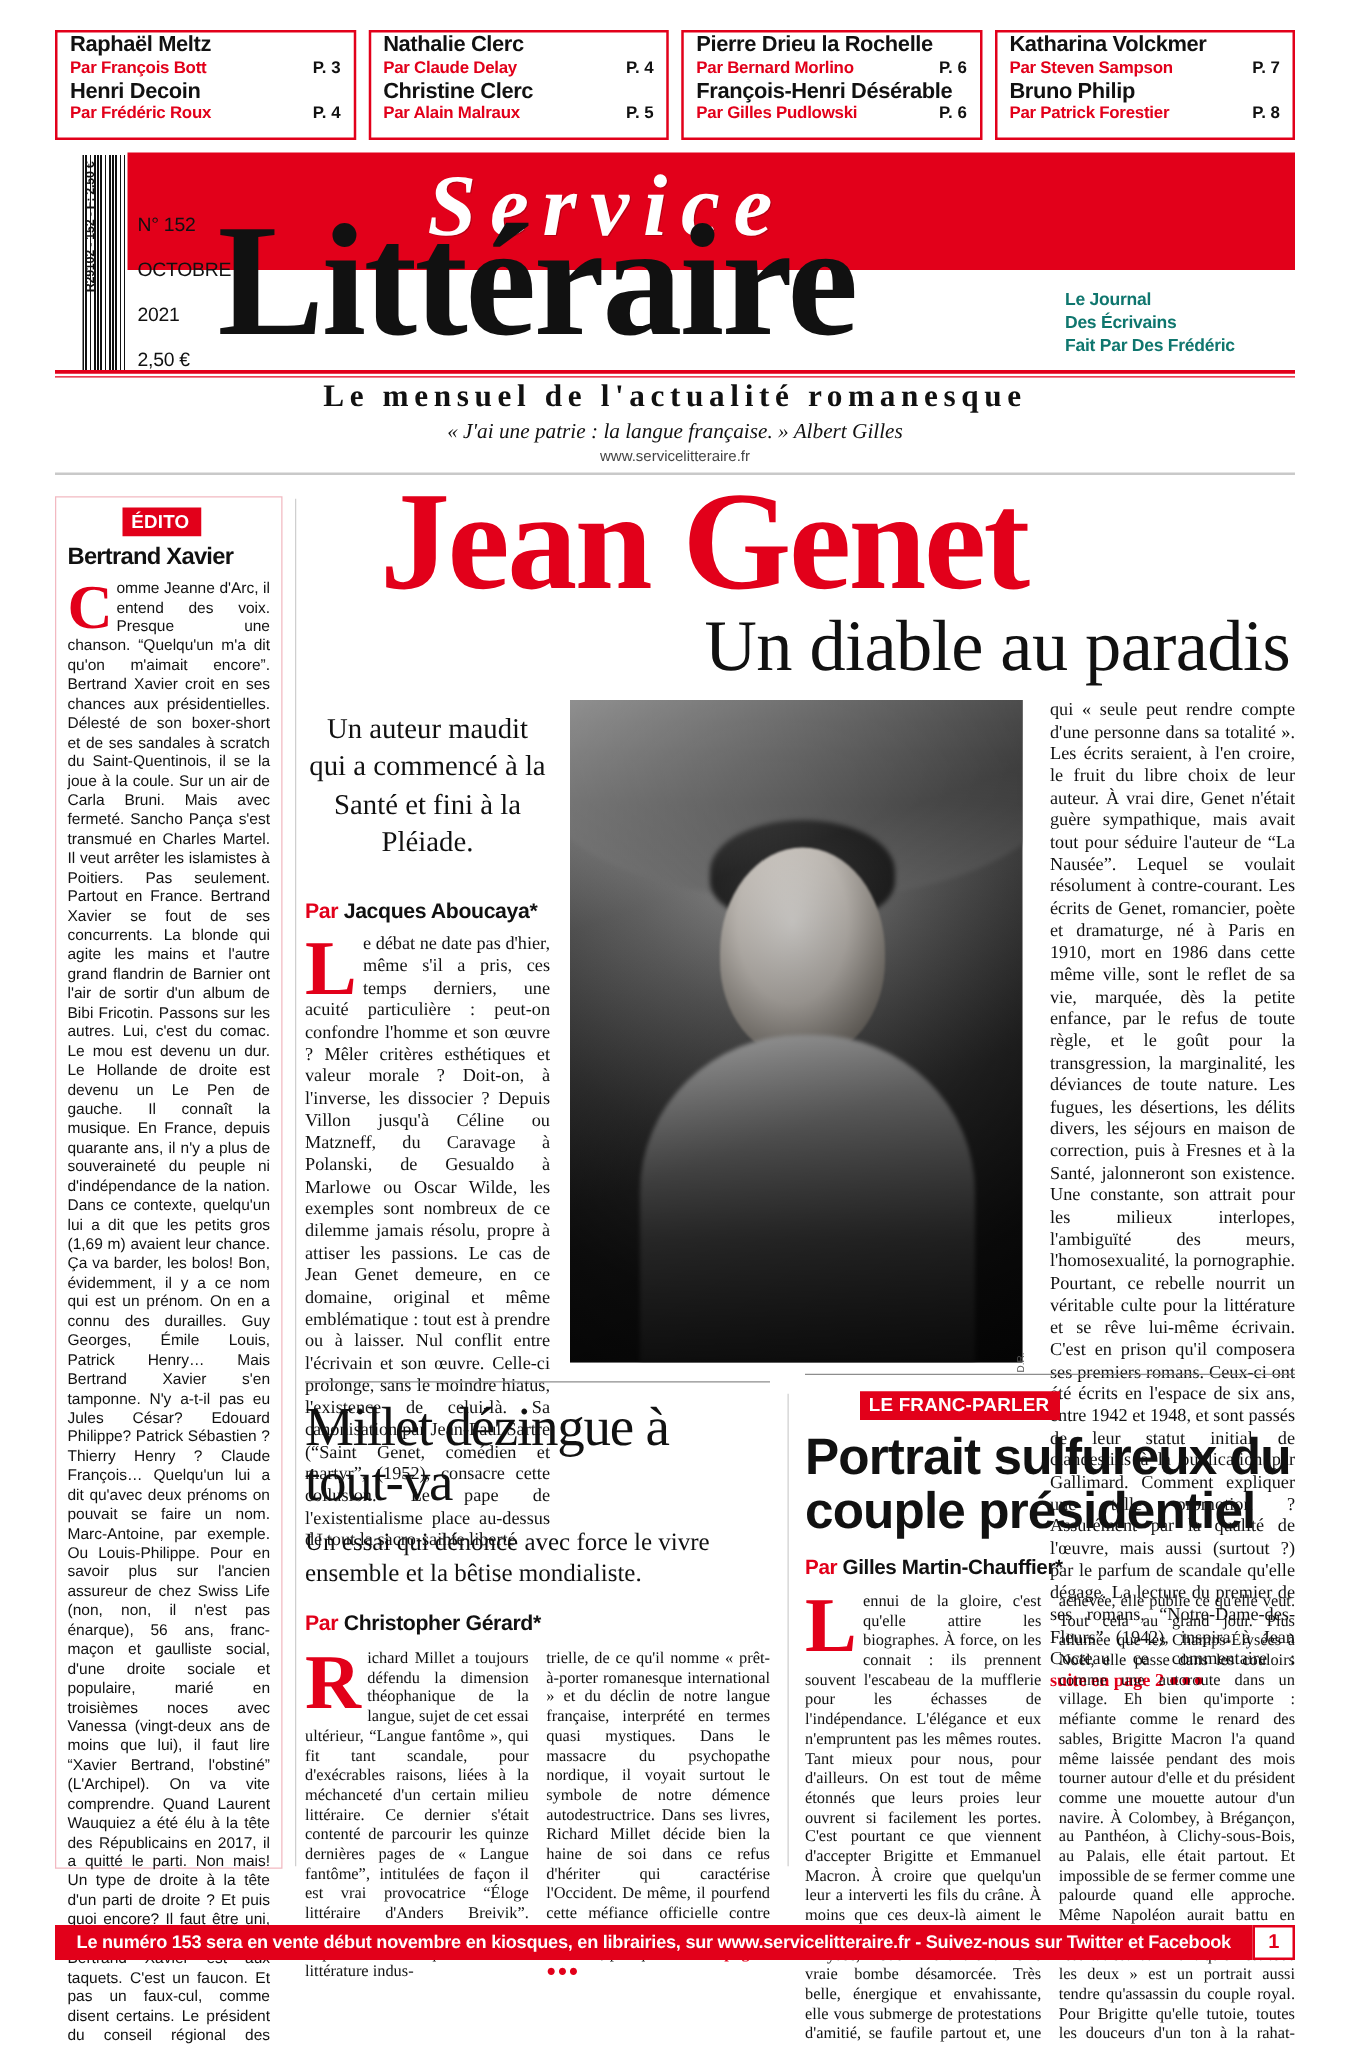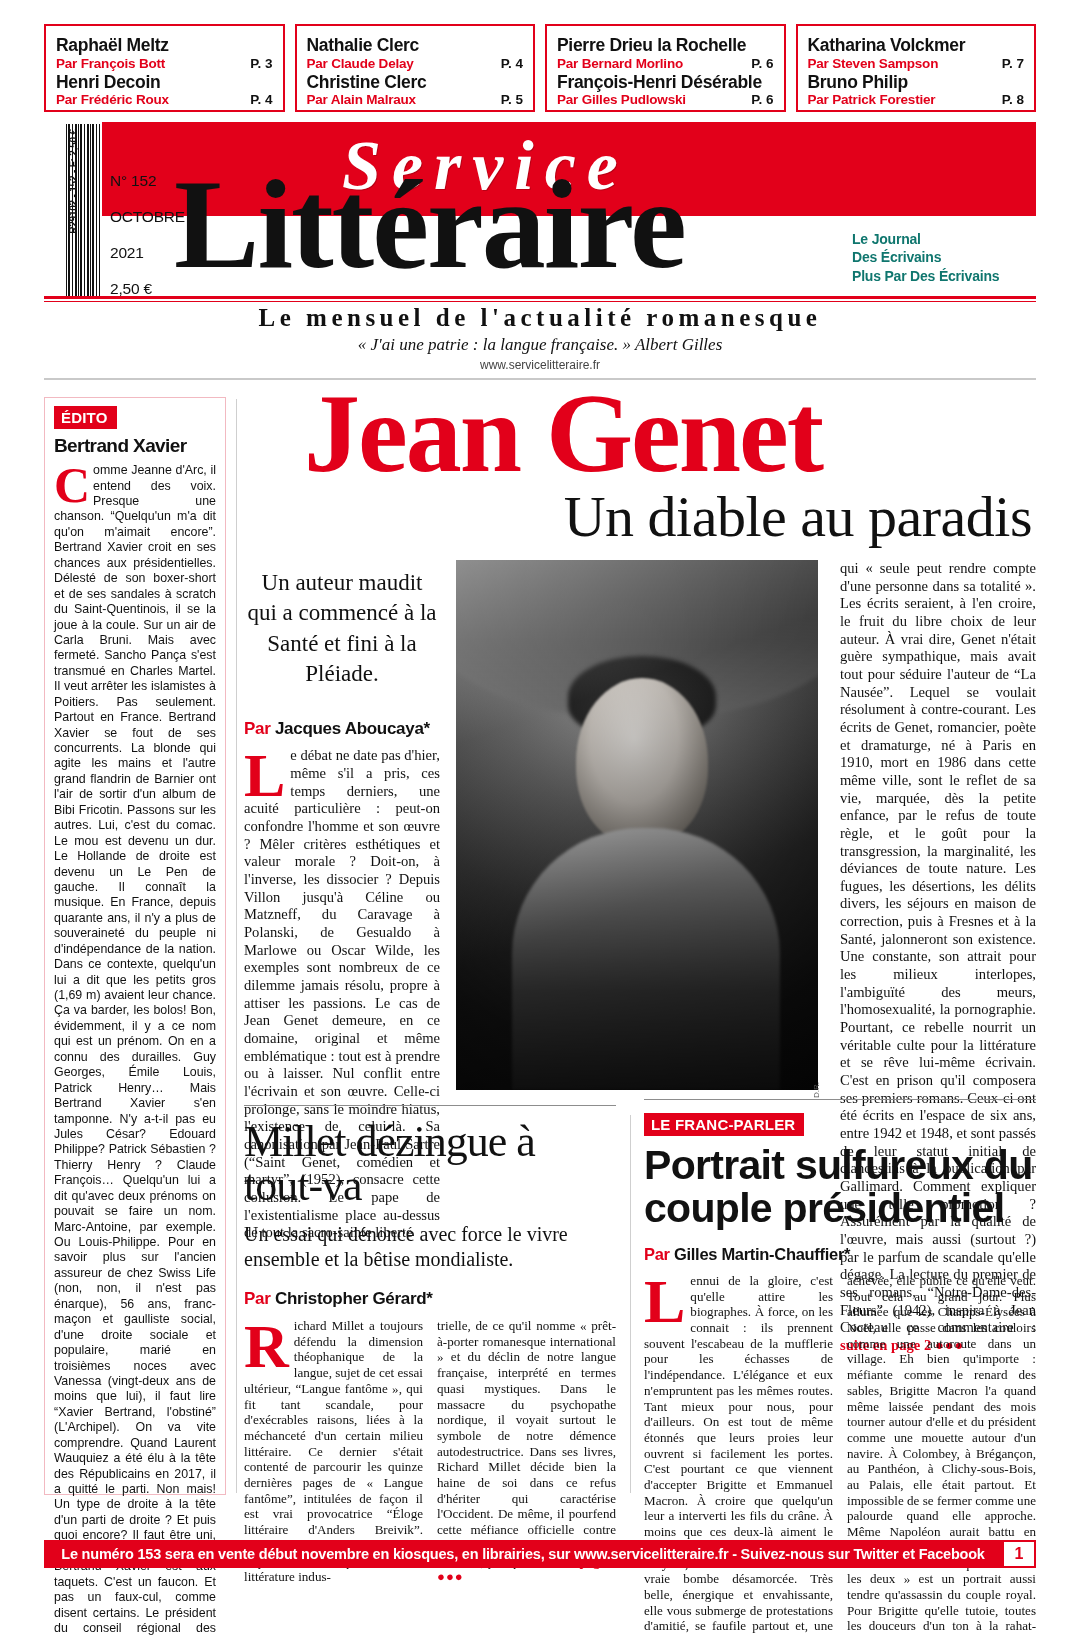--- a/index.html
+++ b/index.html
@@ -1,21 +1,21 @@
 <!DOCTYPE html>
 <html><head>
 <meta charset="utf-8">
 <style>
   html,body{margin:0;padding:0;background:#ffffff;}
   body{width:1080px;height:1637px;font-family:"Liberation Serif",serif;color:#111;position:relative;overflow:hidden;}
   .page{position:absolute;left:0;top:0;width:1080px;height:1637px;}
 
   
   .teaser-strip{position:absolute;left:44px;top:24px;width:992px;height:88px;display:flex;gap:10px;}
-  .teaser-box{flex:1;border:2px solid #e2001a;box-sizing:border-box;padding:10px 10px 4px 10px;}
+  .teaser-box{flex:1;border:2px solid #e2001a;box-sizing:border-box;padding:0 10px 4px 10px;}
   .t-name{font-family:"Liberation Sans",sans-serif;font-weight:bold;font-size:17.5px;color:#111;line-height:1.12;letter-spacing:-0.3px;}
   .t-row{display:flex;justify-content:space-between;align-items:baseline;margin-top:0px;margin-bottom:2px;}
   .t-by{font-family:"Liberation Sans",sans-serif;font-weight:bold;font-size:13.5px;color:#e2001a;letter-spacing:-0.2px;}
   .t-pg{font-family:"Liberation Sans",sans-serif;font-weight:bold;font-size:13.5px;color:#111;}
 
   
   .masthead{position:absolute;left:44px;top:120px;width:992px;height:190px;}
   .barcode-col{position:absolute;left:0;top:0;width:58px;height:180px;}
   .bc-label{position:absolute;left:-36px;top:56px;width:130px;transform:rotate(-90deg);transform-origin:center;
     font-family:"Liberation Sans",sans-serif;font-size:10px;font-weight:bold;letter-spacing:-0.2px;white-space:nowrap;text-align:center;}
@@ -44,21 +44,21 @@
     font-family:"Liberation Sans",sans-serif;font-size:12px;color:#444;}
 
   
   .content{position:absolute;left:44px;top:385px;width:992px;height:1110px;}
   .col-rule{position:absolute;background:#cfcfcf;width:1px;}
   .hrule{position:absolute;background:#8d8d8d;height:1px;}
 
   
   .edito{position:absolute;left:0;top:12px;width:182px;height:1098px;border:1px solid #f2b9c1;box-sizing:border-box;padding:8px 9px;}
   .kicker{display:inline-block;background:#e2001a;color:#fff;font-family:"Liberation Sans",sans-serif;font-weight:bold;
-    font-size:15px;padding:3px 9px 3px 7px;letter-spacing:0.2px;}
+    font-size:15px;padding:3px 9px 3px 7px;letter-spacing:0.2px;margin-left:44px;}
   .edito-title{font-family:"Liberation Sans",sans-serif;font-weight:bold;font-size:19px;line-height:1.06;color:#111;margin-top:7px;letter-spacing:-0.6px;}
   .edito-body{font-family:"Liberation Sans",sans-serif;font-size:12.4px;line-height:1.245;color:#111;text-align:justify;margin-top:7px;
     -webkit-hyphens:auto;hyphens:auto;}
   .dropcap-red{float:left;font-family:"Liberation Serif",serif;font-weight:bold;font-size:50px;line-height:0.78;color:#e2001a;margin:3px 3px 0 0;}
 
   
   .genet-head{position:absolute;left:200px;top:0px;width:792px;height:180px;}
   .genet-title{position:absolute;left:60px;top:-8px;font-family:"Liberation Serif",serif;font-weight:bold;
     font-size:112px;color:#e2001a;letter-spacing:-2px;line-height:1;}
   .genet-sub{position:absolute;right:4px;top:98px;font-family:"Liberation Serif",serif;font-size:58px;color:#111;letter-spacing:-0.5px;}
@@ -181,21 +181,21 @@
     </div>
 
     <div class="logo-wrap">
       <div class="logo-service">Service</div>
       <div class="logo-litt">Littéraire</div>
     </div>
 
     <div class="journal-tag">
       <span>Le Journal</span>
       <span>Des Écrivains</span>
-      <span>Plus Par Des Écrivains</span>
+      <span>Fait Par Des Frédéric</span>
     </div>
   </div>
 
   <div class="rule-red" style="top:296px;height:3px;"></div>
   <div class="rule-red" style="top:301px;height:1px;"></div>
   <div class="tagline">Le mensuel de l'actualité romanesque</div>
   <div class="camus">« J'ai une patrie : la langue française. » Albert Gilles</div>
   <div class="website">www.servicelitteraire.fr</div>
   <div class="rule-red" style="top:378px;height:2px;background:#c9c9c9;"></div>
 

